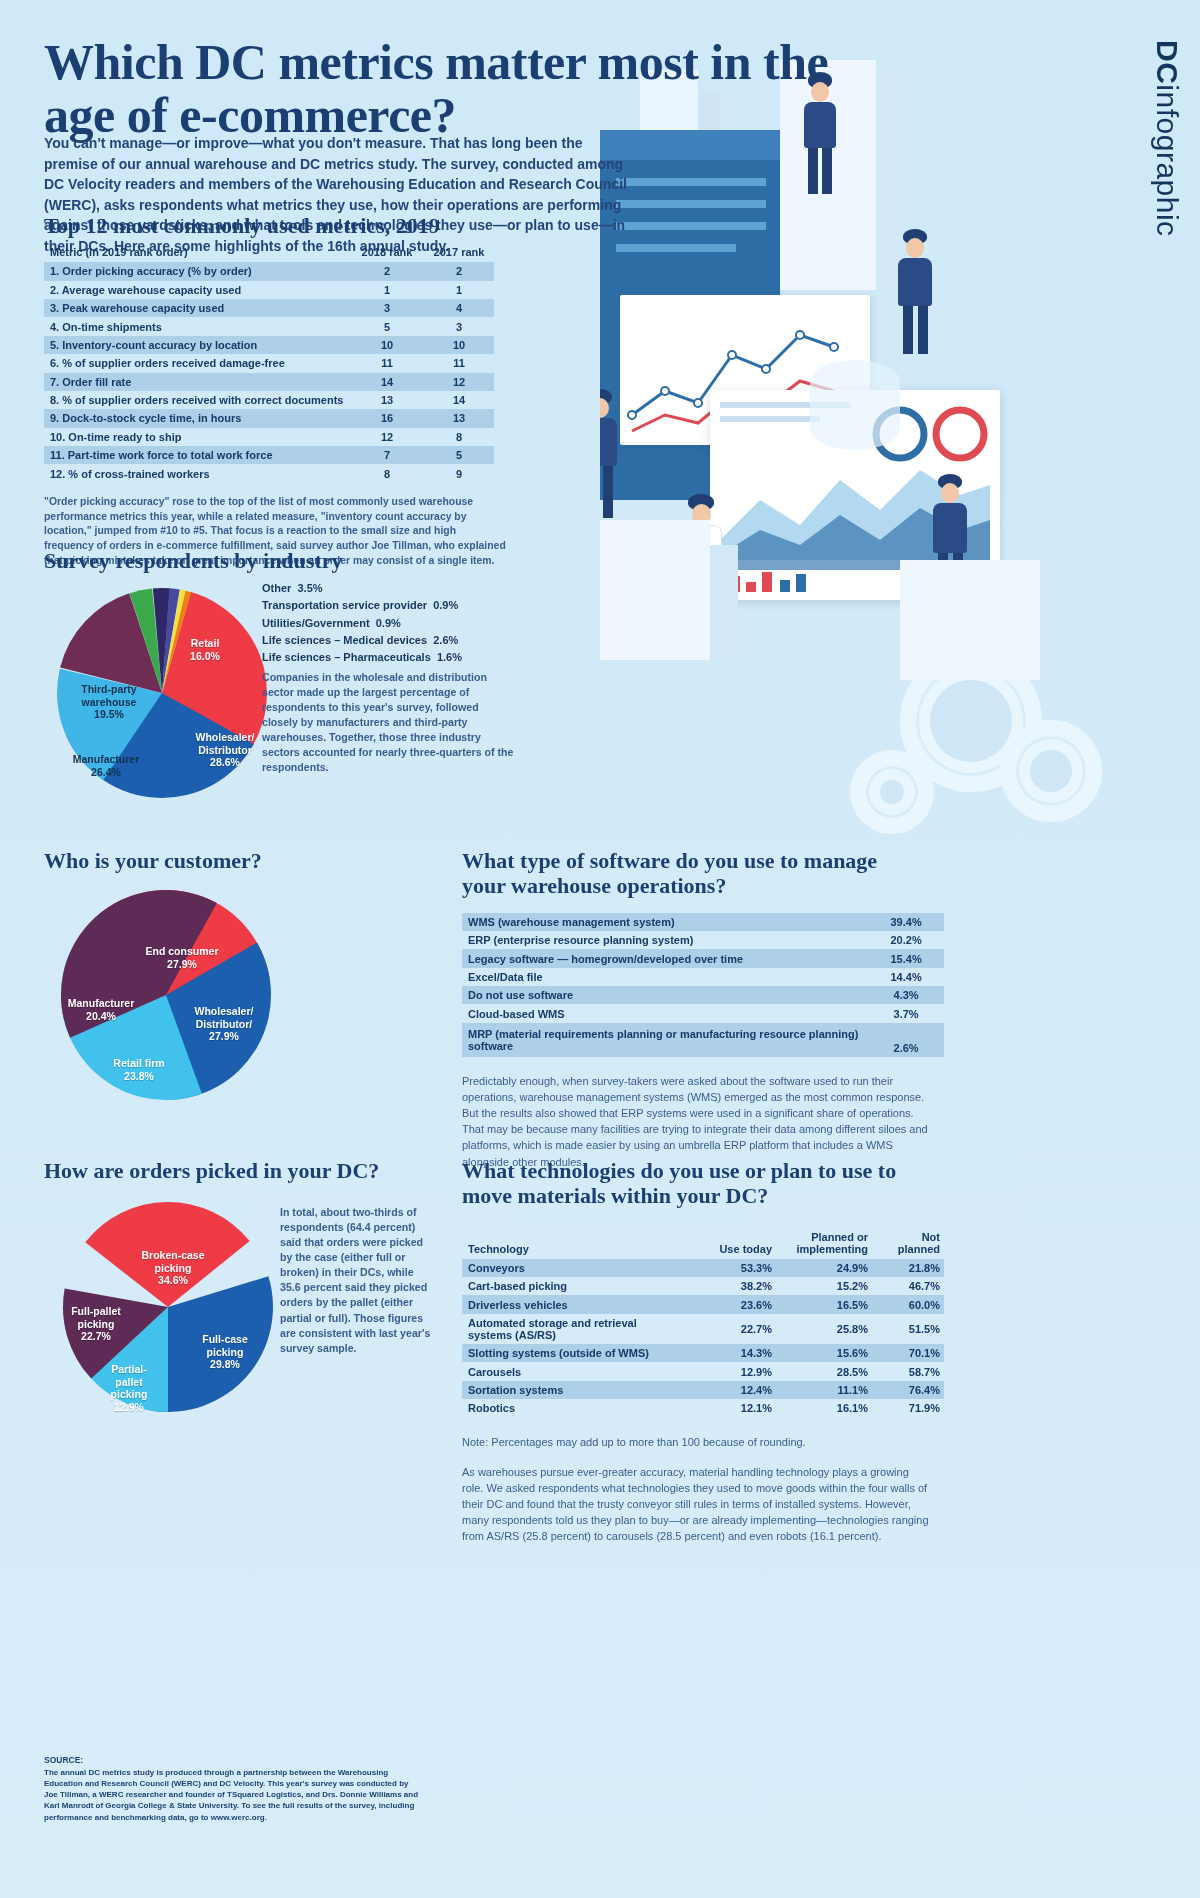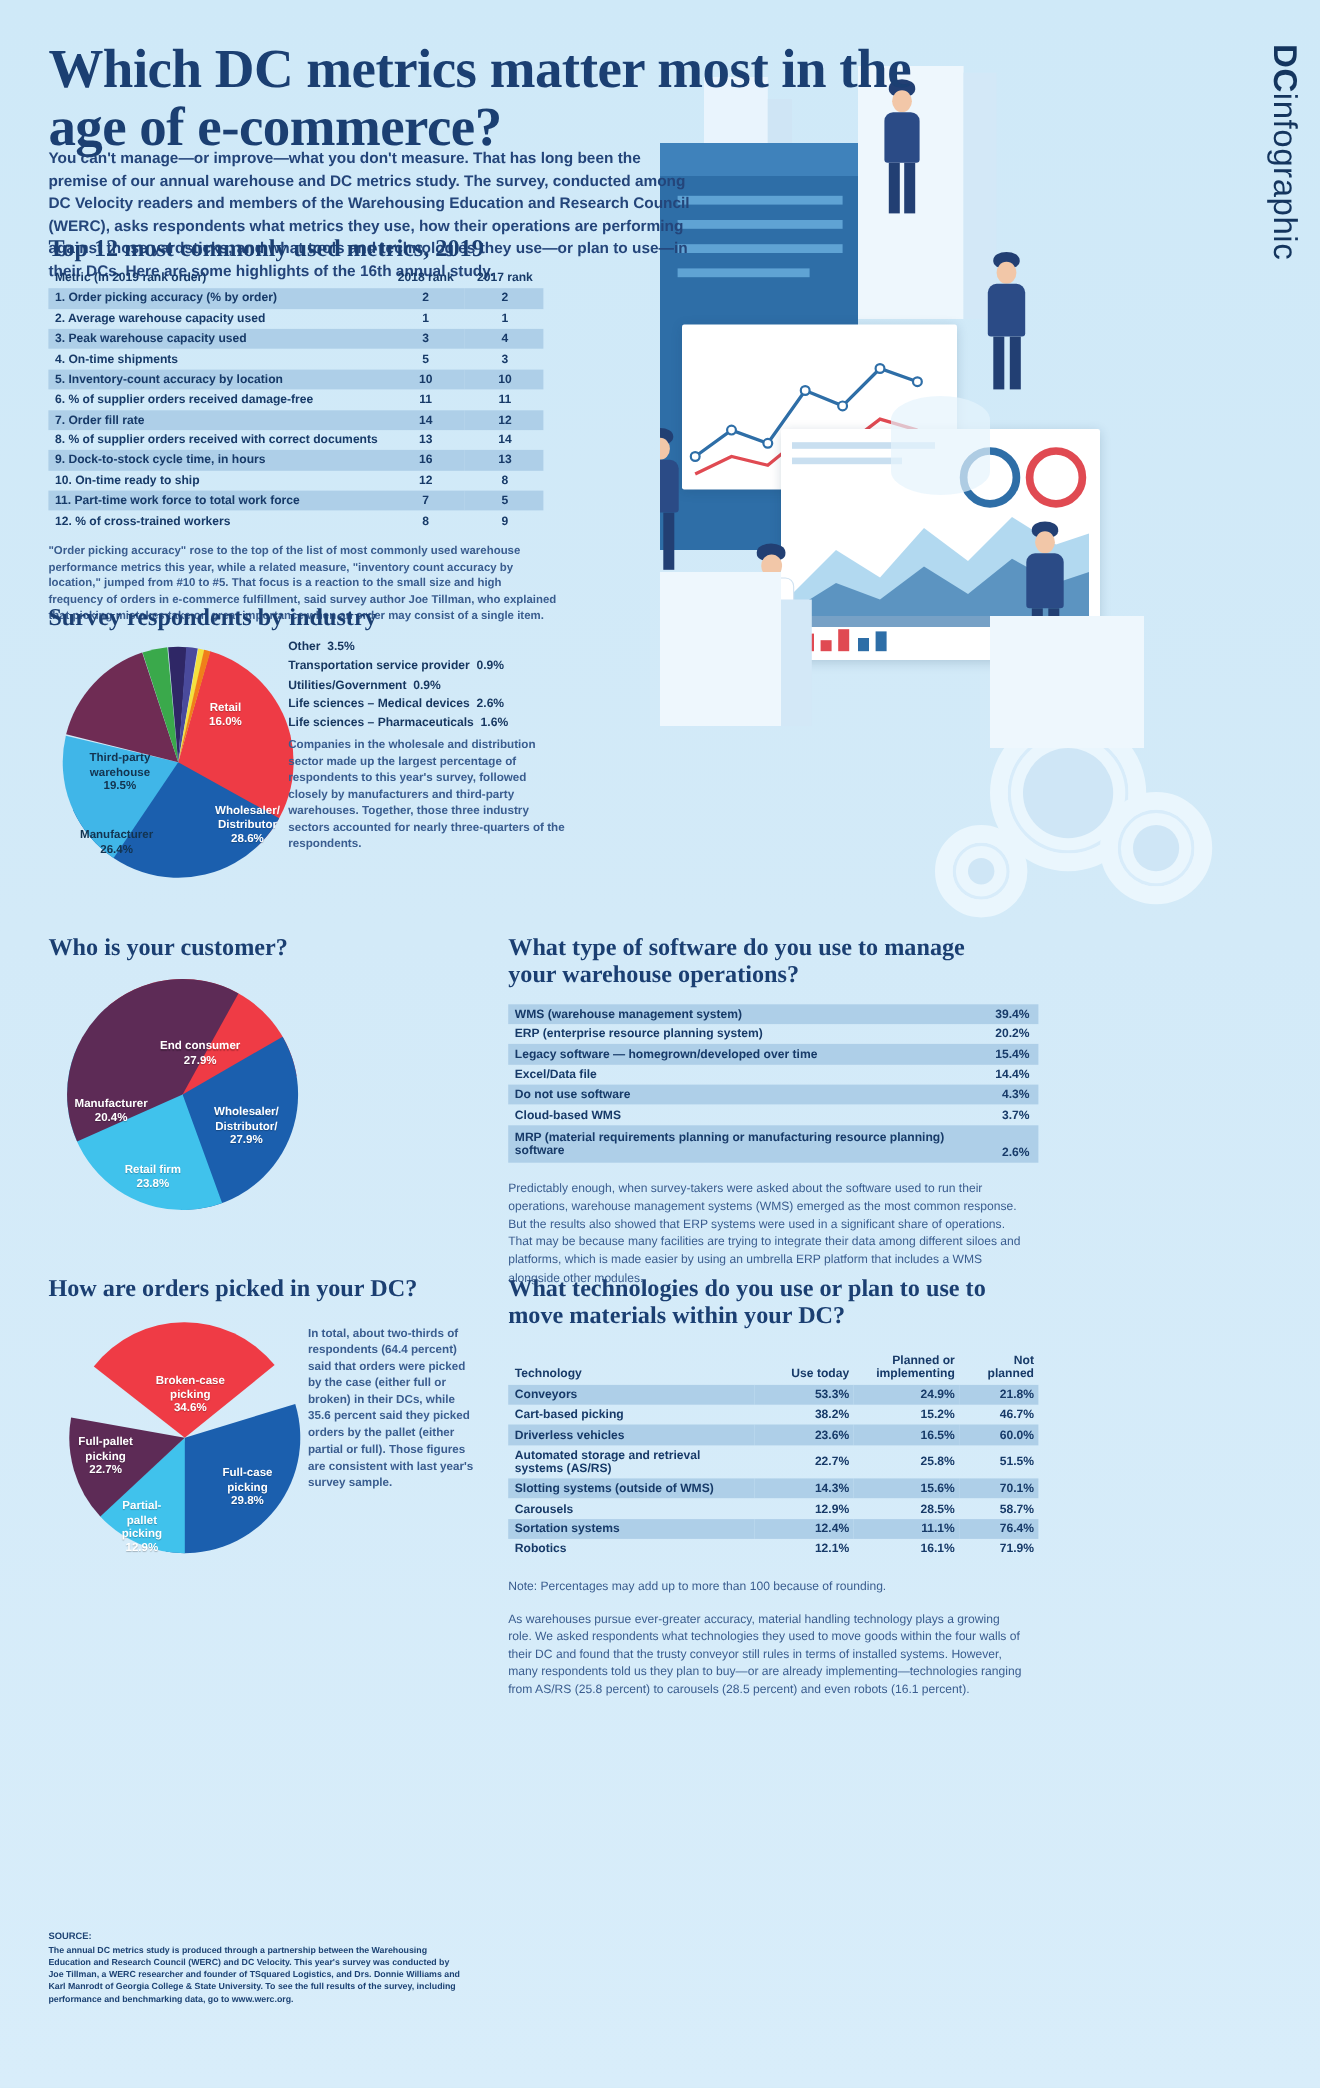--- a/index.html
+++ b/index.html
@@ -61,21 +61,21 @@
   .legend{font-size:11px;font-weight:bold;line-height:1.56;color:#16365f;}
 
   
   .sec-customer{position:absolute;left:44px;top:848px;width:430px;}
   .sec-picked{position:absolute;left:44px;top:1158px;width:430px;}
   .side-note{font-size:10.6px;font-weight:bold;line-height:1.42;color:#3a5d8f;}
 
   
   .sec-software{position:absolute;left:462px;top:848px;width:482px;}
   .sec-tech{position:absolute;left:462px;top:1158px;width:482px;}
-  .sec-software table td.num{width:60px;text-align:right;padding-right:8px;}
+  .sec-software table td.num{width:60px;text-align:center;padding-right:8px;}
   .sec-tech table td.num,.sec-tech table th.num{text-align:right;}
 
   .paragraph{font-size:11px;line-height:1.47;font-weight:normal;color:#3a5d8f;}
 
   
   .source{position:absolute;left:44px;top:1755px;width:380px;font-size:8px;line-height:1.4;
     font-weight:bold;color:#1d4374;}
   .source .lbl{font-size:8.5px;}
 </style>
 </head>

